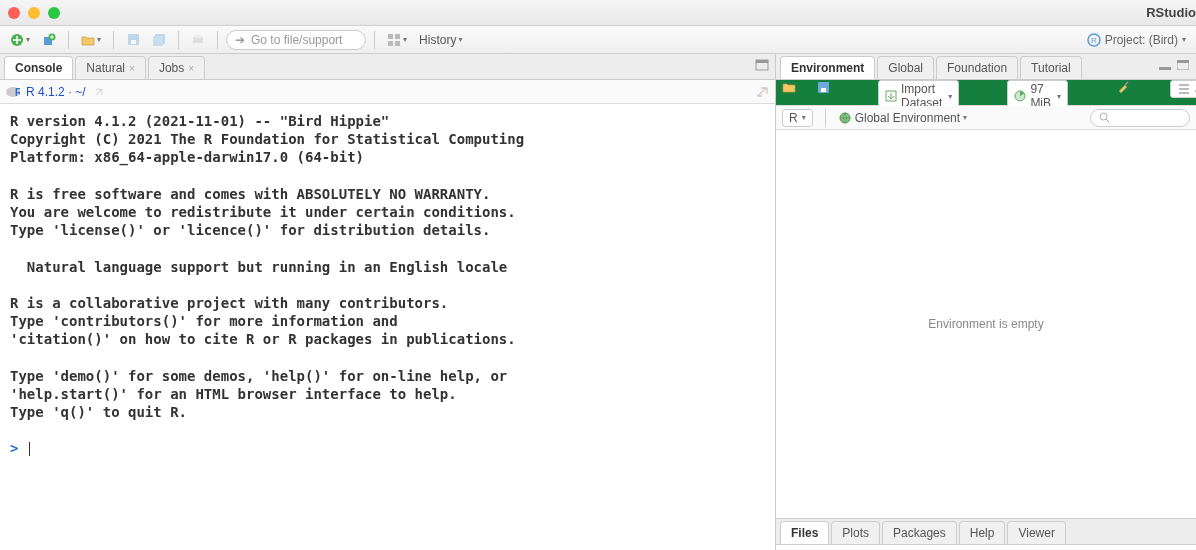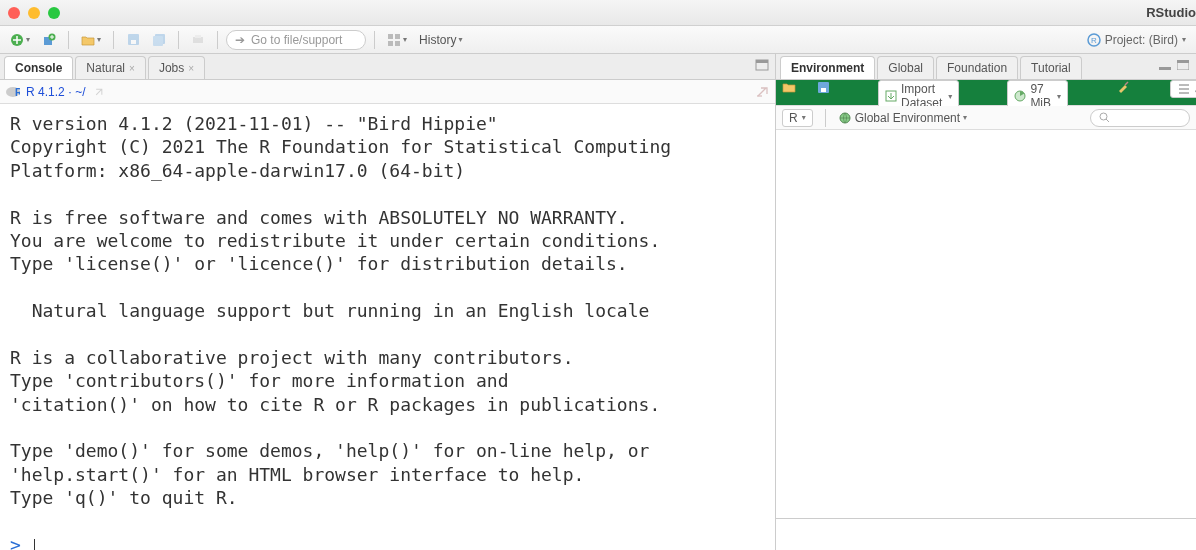--- a/index.html
+++ b/index.html
@@ -19,21 +19,21 @@
 .main { display: flex; height: 496px; }
 .left { flex: 1; border-right: 1px solid #ccc; display: flex; flex-direction: column; }
 .right { width: 420px; display: flex; flex-direction: column; }
 .tabs { height: 26px; background: #ededed; border-bottom: 1px solid #ccc; display: flex; align-items: flex-end; padding-left: 4px; position: relative; }
 .tab { padding: 4px 10px; border: 1px solid #ccc; border-bottom: none; background: #f0f0f0; margin-right: 2px; border-radius: 4px 4px 0 0; color: #555; display: flex; align-items: center; gap: 4px; font-size: 12px; cursor: pointer; }
 .tab.active { background: #fff; font-weight: 600; color: #333; }
 .tab .x { color: #aaa; font-size: 10px; }
 .tabcorner { position: absolute; right: 6px; top: 4px; display: flex; gap: 4px; color: #999; }
 .subbar { height: 24px; border-bottom: 1px solid #ddd; display: flex; align-items: center; padding: 0 6px; gap: 6px; background: #fafafa; color: #666; }
 .subbar .rinfo { color: #1d4ed8; }
-.console { flex: 1; padding: 8px 10px; font-family: Menlo, Consolas, monospace; font-size: 18px; color: #333; white-space: pre; overflow: hidden; line-height: 1.3; }
+.console { flex: 1; padding: 8px 10px; font-family: Menlo, Consolas, monospace; font-size: 14px; color: #333; white-space: pre; overflow: hidden; line-height: 1.3; font-weight: bold; }
 .prompt { color: #2a6fd6; }
 .cursor { display: inline-block; width: 1px; height: 14px; background: #333; vertical-align: middle; margin-left: 2px; }
 .envbar { height: 26px; border-bottom: 1px solid #ddd; background: #15803d; display: flex; align-items: flex-start; padding: 0 6px; gap: 20px; }
 .ebtn { display: inline-flex; align-items: center; gap: 3px; color: #555; cursor: pointer; }
 .pill { border: 1px solid #ccc; border-radius: 3px; padding: 1px 6px; background: #fff; display: inline-flex; align-items: center; gap: 4px; }
 .envbar2 { height: 24px; border-bottom: 1px solid #ddd; background: #fafafa; display: flex; align-items: center; padding: 0 6px; gap: 8px; }
 .search { border: 1px solid #ccc; border-radius: 10px; padding: 1px 6px; background: #fff; color: #aaa; min-width: 100px; display: flex; align-items: center; gap: 4px; }
 .envbody { flex: 1; display: flex; align-items: center; justify-content: center; color: #888; font-size: 12px; }
 .top-pane { display: flex; flex-direction: column; height: 465px; border-bottom: 1px solid #ccc; }
 .bottom-pane { display: flex; flex-direction: column; }
@@ -319,15 +319,37 @@
         <span class="spacer"></span>
         <span class="search">
           <span class="iconbox">
               <svg width="11" height="11">
                 <circle cx="4.5" cy="4.5" r="3.5" fill="none" stroke="#aaa"></circle>
                 <path d="M7 7l3 3" stroke="#aaa"></path>
               </svg>
             </span>
         </span>
       </div>
+      <div class="envbody">
+        <span>Environment is empty</span>
+      </div>
+    </div>
+    <div class="bottom-pane">
+      <div class="tabs">
+        <div class="tab active">
+            <span>Files</span>
+          </div>
+        <div class="tab">
+            <span>Plots</span>
+          </div>
+        <div class="tab">
+            <span>Packages</span>
+          </div>
+        <div class="tab">
+            <span>Help</span>
+          </div>
+        <div class="tab">
+            <span>Viewer</span>
+          </div>
+      </div>
     </div>
   </div>
 </div>
 
 </body></html>

